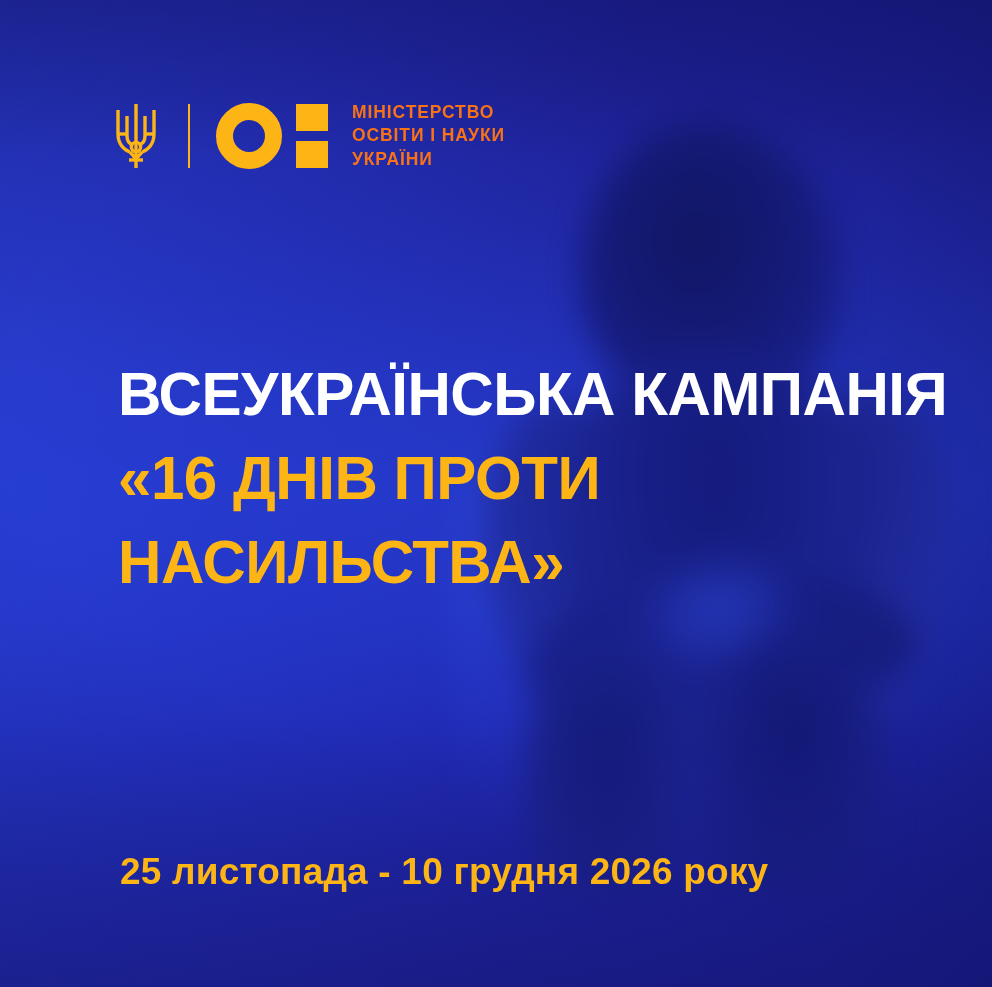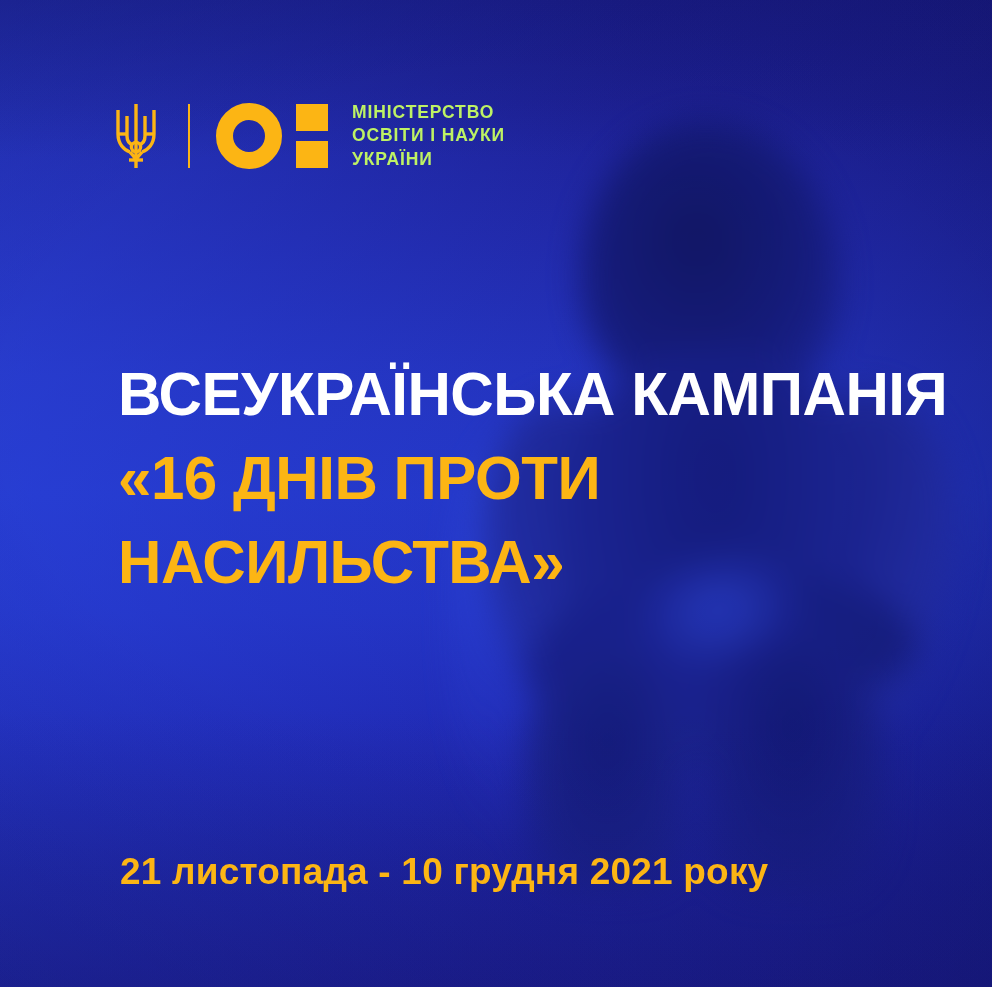--- a/index.html
+++ b/index.html
@@ -204,21 +204,21 @@
     margin-left: 14px;
   }
   .mark-eq span {
     display: block;
     width: 32px;
     height: 27px;
     background: #fcb514;
   }
   .ministry {
     margin-left: 24px;
-    color: #bef264;
+    color: #f97316;
     font-size: 17.5px;
     font-weight: bold;
     line-height: 1.32;
     letter-spacing: 0.9px;
     text-transform: uppercase;
     white-space: nowrap;
   }
 
   
   .headline {
@@ -309,16 +309,16 @@
         <div>УКРАЇНИ</div>
       </div>
     </div>
 
     <div class="headline">
       <div class="headline-line white">ВСЕУКРАЇНСЬКА КАМПАНІЯ</div>
       <div class="headline-line gold">«16 ДНІВ ПРОТИ</div>
       <div class="headline-line gold">НАСИЛЬСТВА»</div>
     </div>
 
-    <div class="dateline">21 листопада - 10 грудня 2021 року</div>
+    <div class="dateline">25 листопада - 10 грудня 2026 року</div>
 
   </div>
 </div>
 
 </body></html>

